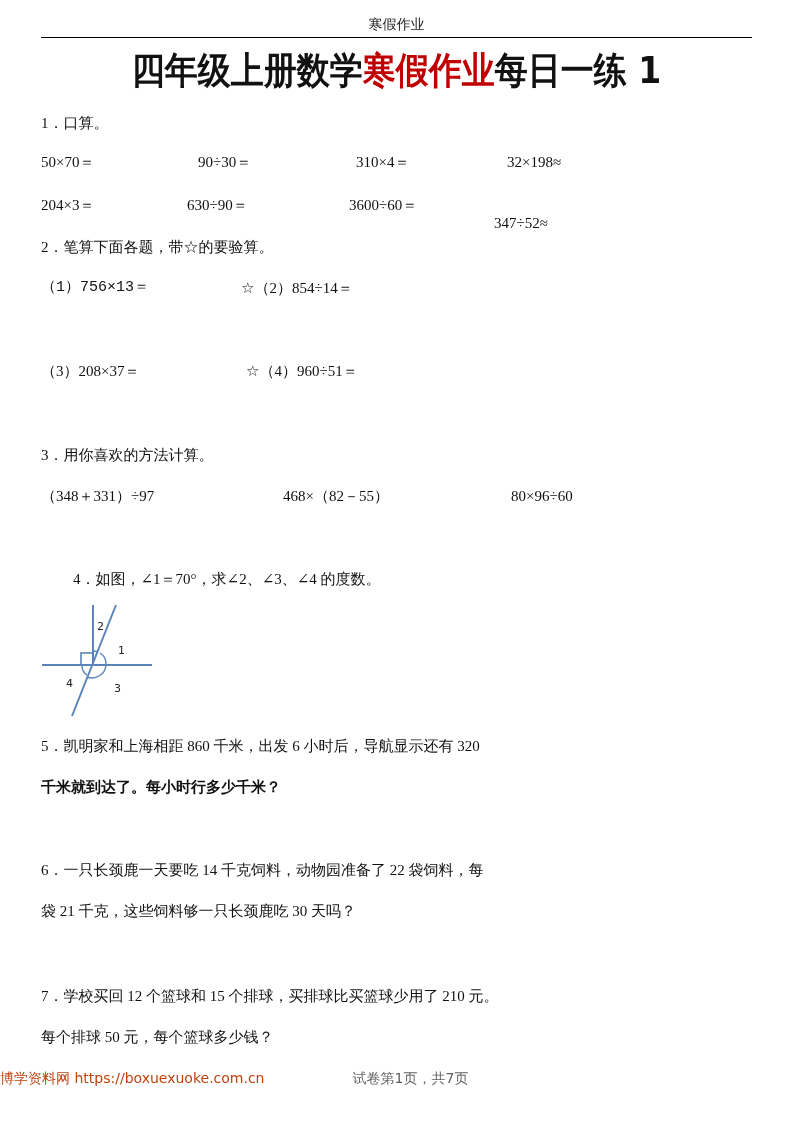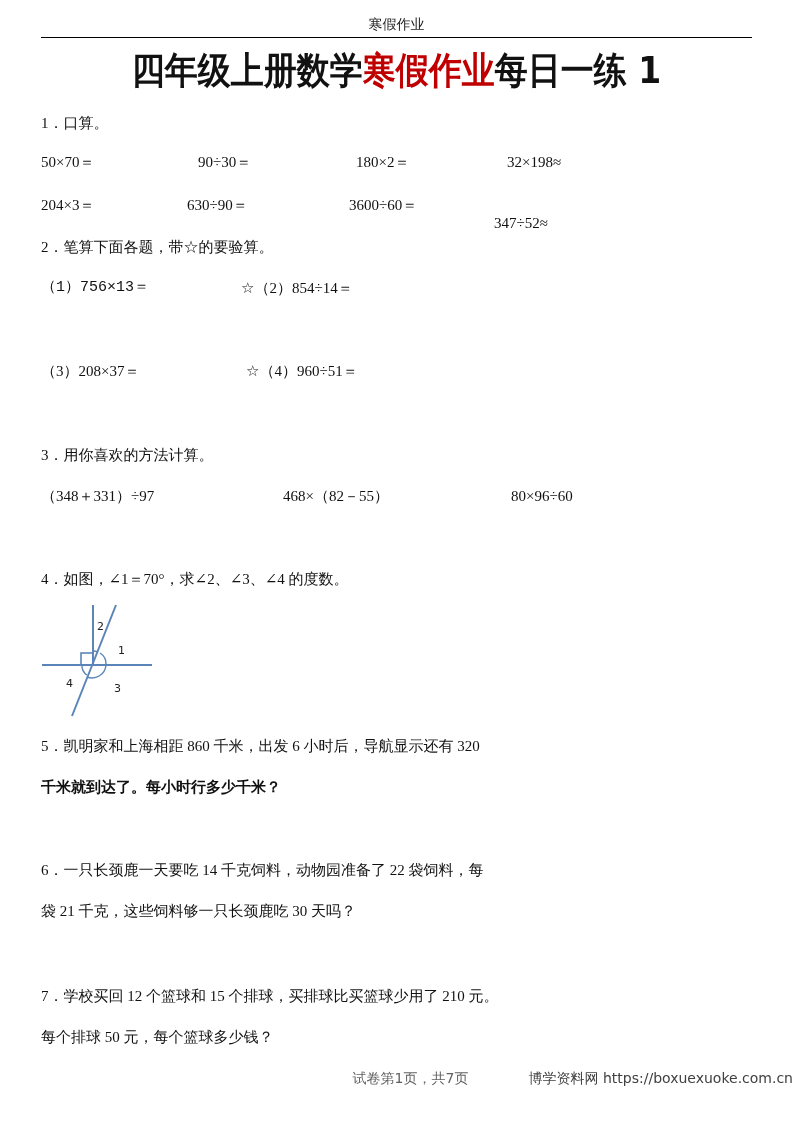--- a/index.html
+++ b/index.html
@@ -8,57 +8,57 @@
   .abs { position:absolute; white-space:nowrap; }
   .header-text { left:0; width:793px; top:16px; text-align:center;
          font-family:"DejaVu Sans","Liberation Sans",sans-serif; font-size:14px; color:#222; }
   .header-rule { left:41px; top:37px; width:711px; height:0; border-top:1.3px solid #000; }
   .title { left:0; width:793px; top:46px; text-align:center;
          font-family:"DejaVu Sans","Liberation Sans",sans-serif; font-size:33px; font-weight:bold;
          color:#111; letter-spacing:0px; transform:scaleY(1.12); transform-origin:top center; }
   .title .accent { color:#c00000; }
   .line { font-size:15px; line-height:24px; }
   .q { left:41px; }
-  .footer { left:0; width:793px; top:1070px; text-align:right;
-         font-family:"DejaVu Sans","Liberation Sans",sans-serif; font-size:14px; color:#404040; }
+  .footer { left:0; width:793px; top:1070px; text-align:left;
+         font-family:"DejaVu Sans","Liberation Sans",sans-serif; font-size:14px; color:#c2410c; }
   .footer-overlay { left:0; width:793px; top:1070px; text-align:center;
          font-family:"DejaVu Sans","Liberation Sans",sans-serif; font-size:14px; color:#444; opacity:0.85; padding-left:14px; }
   svg.diagram { position:absolute; left:38px; top:600px; }
   .diag-label { font-family:"DejaVu Sans","Liberation Sans",sans-serif; font-size:11px; fill:#222; }
 </style>
 </head>
 <body>
 
 <div class="abs header-text">寒假作业</div>
 <div class="abs header-rule"></div>
 
 <div class="abs title"><span>四年级上册数学</span><span class="accent">寒假作业</span><span>每日一练 1</span></div>
 
 <div class="abs line q" style="top:111px;">1．口算。</div>
 <div class="abs line" style="left:41px; top:150px;">50×70＝</div>
 <div class="abs line" style="left:198px; top:150px;">90÷30＝</div>
-<div class="abs line" style="left:356px; top:150px;">180×2＝</div>
+<div class="abs line" style="left:356px; top:150px;">310×4＝</div>
 <div class="abs line" style="left:507px; top:150px;">32×198≈</div>
 <div class="abs line" style="left:41px; top:193px;">204×3＝</div>
 <div class="abs line" style="left:187px; top:193px;">630÷90＝</div>
 <div class="abs line" style="left:349px; top:193px;">3600÷60＝</div>
 <div class="abs line" style="left:494px; top:193px;margin-top:18px;">347÷52≈</div>
 
 <div class="abs line q" style="top:235px;">2．笔算下面各题，带☆的要验算。</div>
 <div class="abs line" style="left:41px; top:276px;font-family:Liberation Mono, monospace;">（1）756×13＝</div>
 <div class="abs line" style="left:241px; top:276px;">☆（2）854÷14＝</div>
 <div class="abs line" style="left:41px; top:359px;">（3）208×37＝</div>
 <div class="abs line" style="left:246px; top:359px;">☆（4）960÷51＝</div>
 
 <div class="abs line q" style="top:443px;">3．用你喜欢的方法计算。</div>
 <div class="abs line" style="left:41px; top:484px;">（348＋331）÷97</div>
 <div class="abs line" style="left:283px; top:484px;">468×（82－55）</div>
 <div class="abs line" style="left:511px; top:484px;">80×96÷60</div>
 
-<div class="abs line q" style="top:567px;">4．如图，∠1＝70°，求∠2、∠3、∠4 的度数。</div>
+<div class="abs line q" style="top:567px;margin-left:32px;">4．如图，∠1＝70°，求∠2、∠3、∠4 的度数。</div>
 <svg class="diagram" width="120" height="120" viewBox="0 0 120 120">
   <g stroke="#5b85b8" stroke-width="2" fill="none">
     <line x1="4" y1="65" x2="114" y2="65"></line>
     <line x1="55" y1="5" x2="55" y2="65"></line>
     <line x1="78" y1="5" x2="34" y2="116"></line>
     <rect x="43" y="53" width="12" height="12" stroke-width="1.6"></rect>
     <path d="M 55 51 A 14 14 0 0 1 60 52" stroke-width="1.4"></path>
     <path d="M 62 53 A 13 13 0 0 1 68 65" stroke-width="1.4"></path>
     <path d="M 68 65 A 14 14 0 0 1 49 77" stroke-width="1.4"></path>
     <path d="M 44 65 A 11 11 0 0 0 49 75" stroke-width="1.4"></path>

